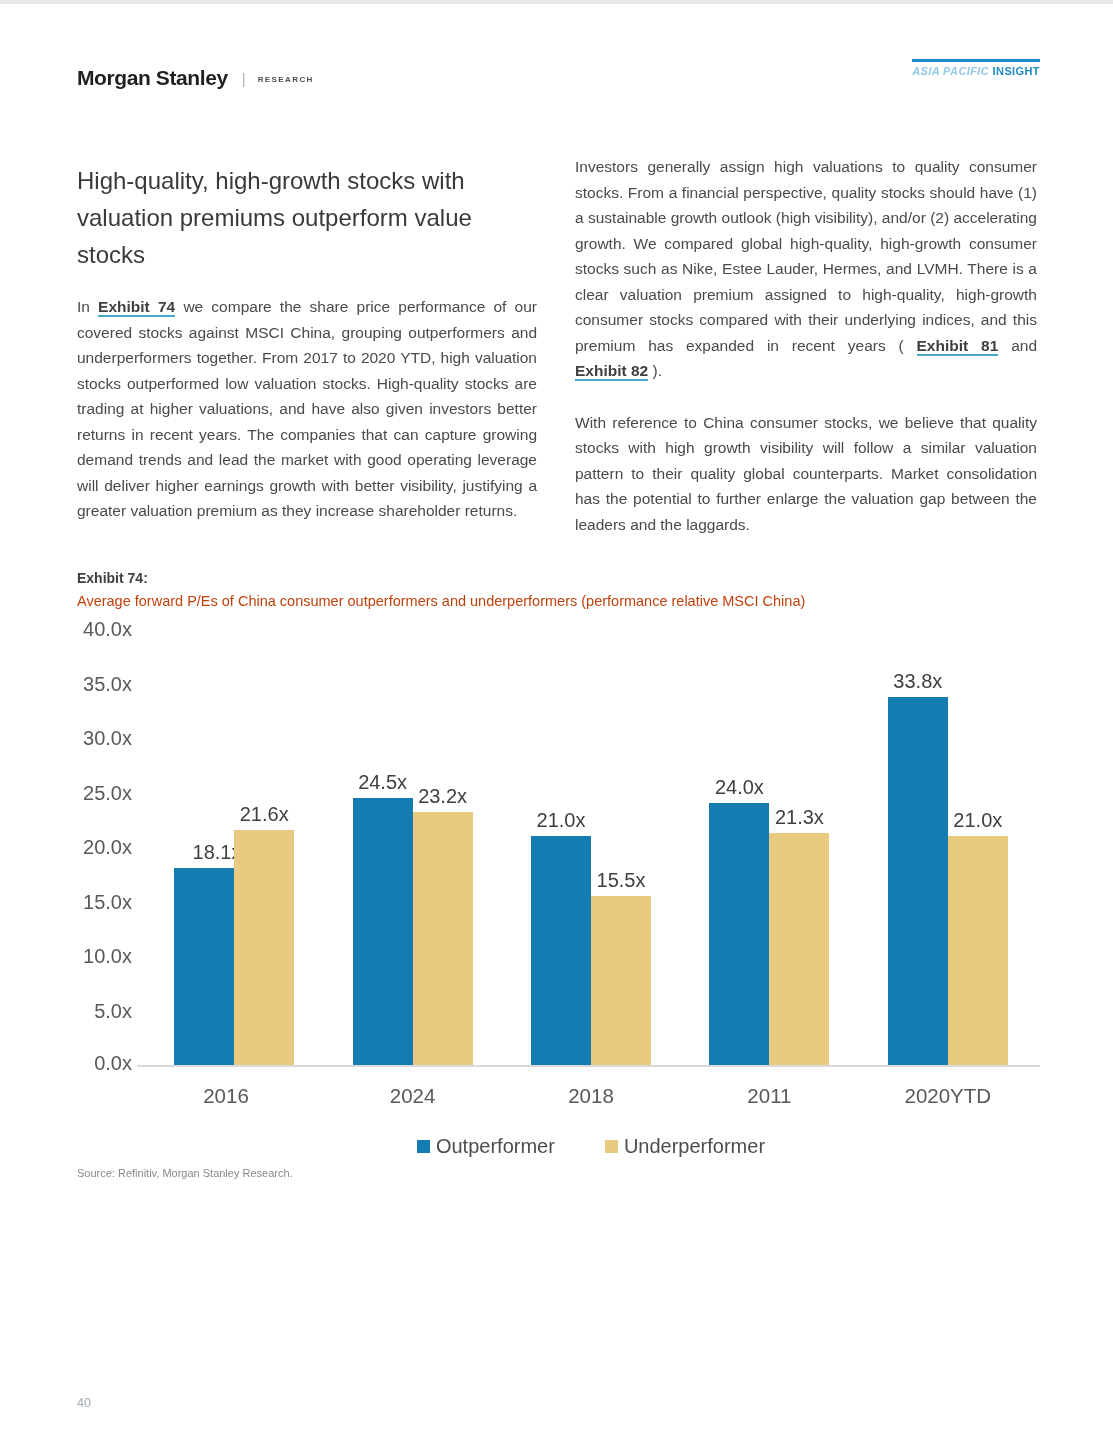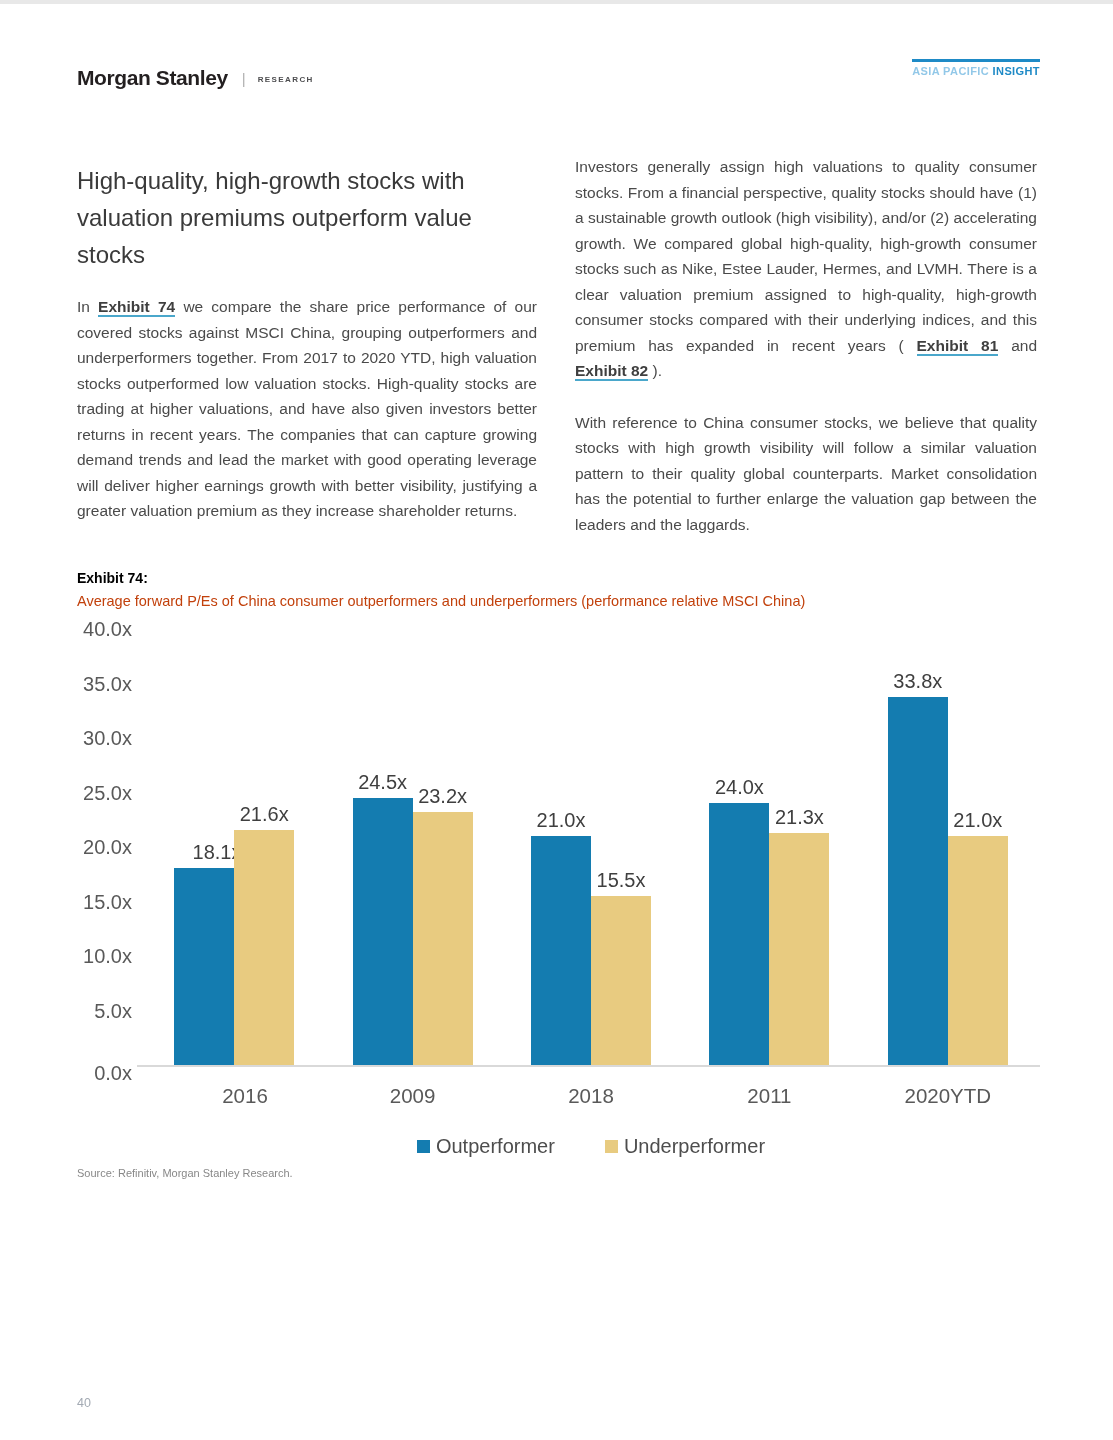--- a/index.html
+++ b/index.html
@@ -10,34 +10,34 @@
     margin:4px auto; overflow:hidden; color:#4a4a4a;
   }
 
   
   .brand { position:absolute; left:77px; top:62px; display:flex; align-items:center; }
   .brand-name { font-size:21px; font-weight:700; color:#231f20; letter-spacing:-0.4px; }
   .brand-sep { color:#b0b0b0; font-weight:300; font-size:15px; margin:0 12px 0 14px; }
   .brand-sub { font-size:8px; font-weight:700; color:#4d4d4f; letter-spacing:1.4px; padding-top:3px; }
   .series-tag { position:absolute; right:73px; top:55px; border-top:3px solid #1e8ac6; padding-top:3px;
     font-size:11px; font-weight:700; letter-spacing:0.4px; white-space:nowrap; }
-  .series-light { color:#92c8e8; }
+  .series-light { color:#92c8e8;font-style:italic; }
   .series-dark { color:#1e8ac6; }
 
   
   .col-left { position:absolute; left:77px; top:158px; width:460px; }
   .col-right { position:absolute; left:575px; top:150px; width:462px; }
   h1.article-title { font-size:24px; line-height:37px; font-weight:400; color:#3a3a3a;
     max-width:420px; margin-bottom:21px; }
   p.body-par { font-size:15.5px; line-height:25.5px; text-align:justify; color:#4a4a4a; margin-bottom:26px; }
   a.xlink { font-weight:700; color:#3f3f3f; text-decoration:none;
     border-bottom:2px solid #4aa7cb; white-space:nowrap; cursor:pointer; }
 
   
-  .exhibit-label { position:absolute; left:77px; top:566px; font-size:14px; font-weight:700; color:#000000; }
+  .exhibit-label { position:absolute; left:77px; top:566px; font-size:14px; font-weight:700; color:#404040; }
   .exhibit-subtitle { position:absolute; left:77px; top:589px; font-size:14.5px; color:#c2410c; }
 
   .chart { position:absolute; left:77px; top:612px; width:963px; height:505px; }
   .ytick { position:absolute; width:55px; text-align:right; font-size:20px; color:#595959; height:22px; line-height:22px; }
   .axis-line { position:absolute; left:60px; right:0; top:449px; height:2px; background:#d9d9d9; }
   .bar { position:absolute; width:60px; }
   .bar-label { position:absolute; width:84px; text-align:center; font-size:20px; color:#3f3f3f; height:24px; line-height:24px; }
   .xcat { position:absolute; top:468px; width:140px; text-align:center; font-size:20.5px; color:#595959; }
 
   .legend { position:absolute; left:145px; top:1131px; width:892px; display:flex; justify-content:center; gap:50px; }
@@ -71,40 +71,40 @@
 
   <section class="col-right">
     <p class="body-par"><span>Investors generally assign high valuations to quality consumer stocks. From a financial perspective, quality stocks should have (1) a sustainable growth outlook (high visibility), and/or (2) accelerating growth. We compared global high-quality, high-growth consumer stocks such as Nike, Estee Lauder, Hermes, and LVMH. There is a clear valuation premium assigned to high-quality, high-growth consumer stocks compared with their underlying indices, and this premium has expanded in recent years ( </span><a class="xlink">Exhibit 81</a><span> and </span><a class="xlink">Exhibit 82</a><span> ).</span></p>
     <p class="body-par"><span>With reference to China consumer stocks, we believe that quality stocks with high growth visibility will follow a similar valuation pattern to their quality global counterparts. Market consolidation has the potential to further enlarge the valuation gap between the leaders and the laggards.</span></p>
   </section>
 
   <div class="exhibit-label">Exhibit 74:</div>
   <div class="exhibit-subtitle">Average forward P/Es of China consumer outperformers and underperformers (performance relative MSCI China)</div>
 
   <div class="chart" id="chart">
-      <div class="ytick" style="left: 0px; top: 446px;">0.0x</div>
+      <div class="ytick" style="left: 0px; top: 436px;">0.0x</div>
       <div class="ytick" style="left: 0px; top: 383.5px;">5.0x</div>
       <div class="ytick" style="left: 0px; top: 329px;">10.0x</div>
       <div class="ytick" style="left: 0px; top: 274.5px;">15.0x</div>
       <div class="ytick" style="left: 0px; top: 220px;">20.0x</div>
       <div class="ytick" style="left: 0px; top: 165.5px;">25.0x</div>
       <div class="ytick" style="left: 0px; top: 111px;">30.0x</div>
       <div class="ytick" style="left: 0px; top: 56.5px;">35.0x</div>
       <div class="ytick" style="left: 0px; top: 2px;">40.0x</div>
       <div class="axis-line" style="background: rgb(217, 217, 217);"></div>
       <div class="bar" style="left: 97.2px; top: 251.71px; height: 197.29px; background: rgb(20, 124, 176);"></div>
       <div class="bar-label" style="left: 98px; top: 223.71px;">18.1x</div>
       <div class="bar" style="left: 157.2px; top: 213.56px; height: 235.44px; background: rgb(232, 203, 128);"></div>
       <div class="bar-label" style="left: 145.2px; top: 185.56px;">21.6x</div>
-      <div class="xcat" style="left: 98px;">2016</div>
+      <div class="xcat" style="left: 79px;">2016</div>
       <div class="bar" style="left: 275.6px; top: 181.95px; height: 267.05px; background: rgb(20, 124, 176);"></div>
       <div class="bar-label" style="left: 263.6px; top: 153.95px;">24.5x</div>
       <div class="bar" style="left: 335.6px; top: 196.12px; height: 252.88px; background: rgb(232, 203, 128);"></div>
       <div class="bar-label" style="left: 323.6px; top: 168.12px;">23.2x</div>
-      <div class="xcat" style="left: 265.6px;">2009</div>
+      <div class="xcat" style="left: 265.6px;">2024</div>
       <div class="bar" style="left: 454px; top: 220.1px; height: 228.9px; background: rgb(20, 124, 176);"></div>
       <div class="bar-label" style="left: 442px; top: 192.1px;">21.0x</div>
       <div class="bar" style="left: 514px; top: 280.05px; height: 168.95px; background: rgb(232, 203, 128);"></div>
       <div class="bar-label" style="left: 502px; top: 252.05px;">15.5x</div>
       <div class="xcat" style="left: 444px;">2018</div>
       <div class="bar" style="left: 632.4px; top: 187.4px; height: 261.6px; background: rgb(20, 124, 176);"></div>
       <div class="bar-label" style="left: 620.4px; top: 159.4px;">24.0x</div>
       <div class="bar" style="left: 692.4px; top: 216.83px; height: 232.17px; background: rgb(232, 203, 128);"></div>
       <div class="bar-label" style="left: 680.4px; top: 188.83px;">21.3x</div>
       <div class="xcat" style="left: 622.4px;">2011</div>

